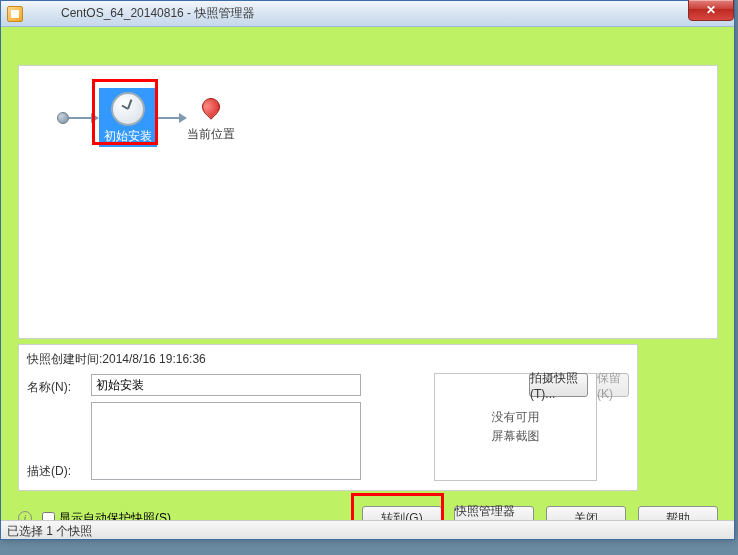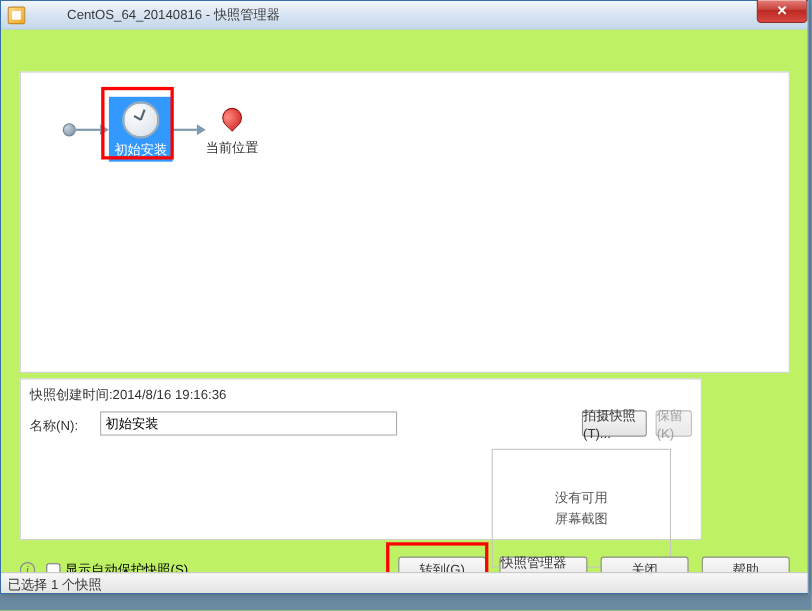--- a/index.html
+++ b/index.html
@@ -151,25 +151,25 @@
   }
   .desc-input {
     width: 270px; height: 78px;
     border: 1px solid #abadb3;
     padding: 2px 4px;
     font-family: inherit; font-size: 12px;
     resize: none;
   }
   .thumb-box {
     position: absolute;
-    left: 428px; top: 28px;
+    left: 415px; top: 28px;
     width: 163px; height: 108px;
     border: 1px solid #c5c5c5;
     display:flex; align-items:center; justify-content:center;
-    text-align:center; color:#555; line-height:1.6;margin-top:35px;
+    text-align:center; color:#555; line-height:1.6;
   }
   .right-btn-col {
     position: absolute; right: 8px; top: 28px;
     width: 100px;
     display:flex; flex-direction:row; gap:8px;
   }
   .btn {
     height: 24px;
     background: linear-gradient(to bottom, #f9f9f9, #e3e3e3);
     border: 1px solid #8e8f8f;
@@ -253,20 +253,24 @@
     </div>
 
     <div class="white-panel details">
       <div class="created-line">
         <span>快照创建时间:</span><span>2014/8/16 19:16:36</span>
       </div>
       <div class="form-row">
         <span class="lbl">名称(N):</span>
         <input class="name-input" value="初始安装" style="">
       </div>
+      <div class="form-row">
+        <span class="lbl">描述(D):</span>
+        <textarea class="desc-input" style=""></textarea>
+      </div>
       <div class="thumb-box">
         <div>
           <span>没有可用</span><br>
           <span>屏幕截图</span>
         </div>
       </div>
       <div class="right-btn-col">
         <div class="btn">拍摄快照(T)...</div>
         <div class="btn disabled">保留(K)</div>
       </div>

